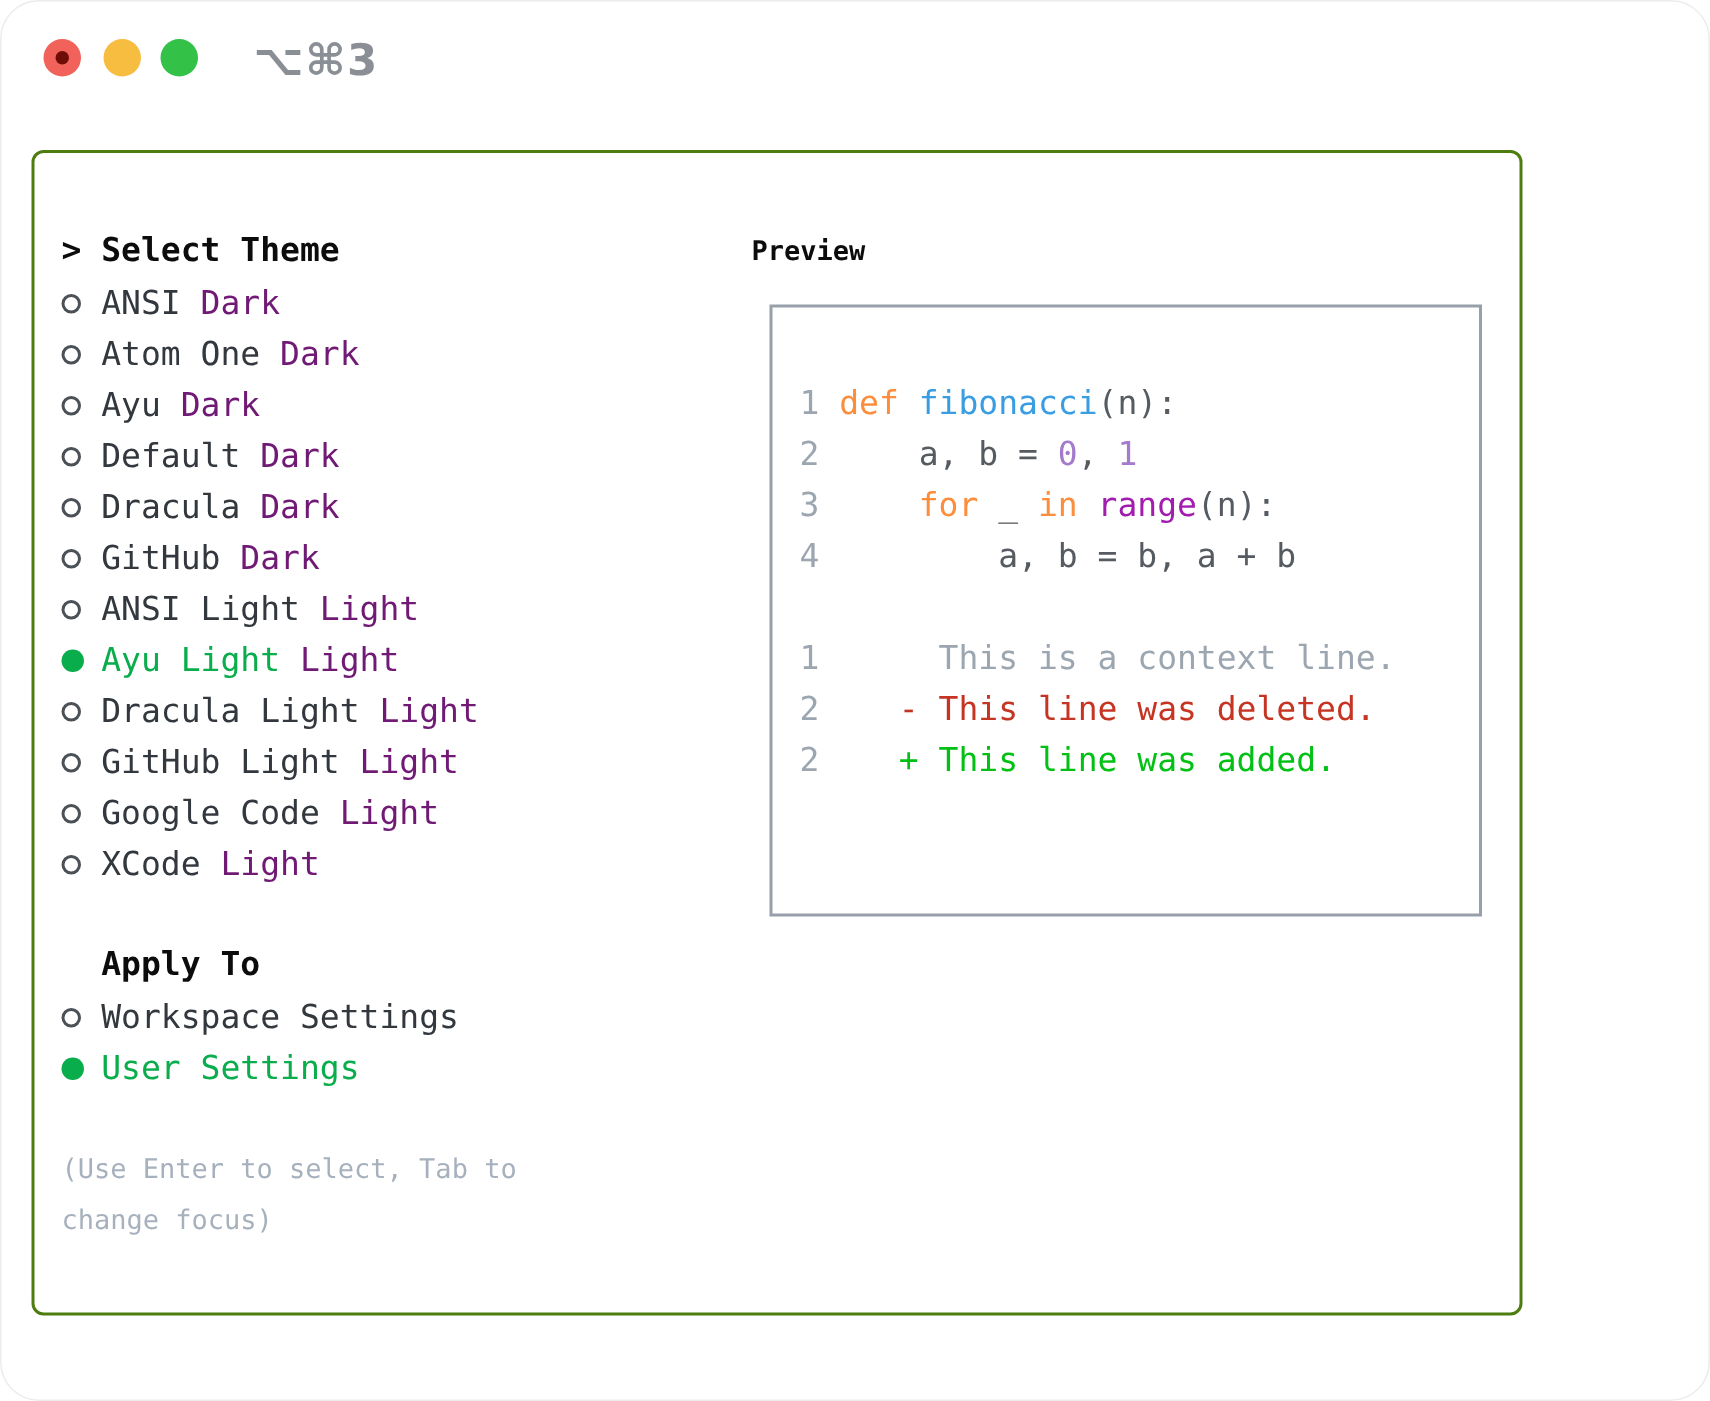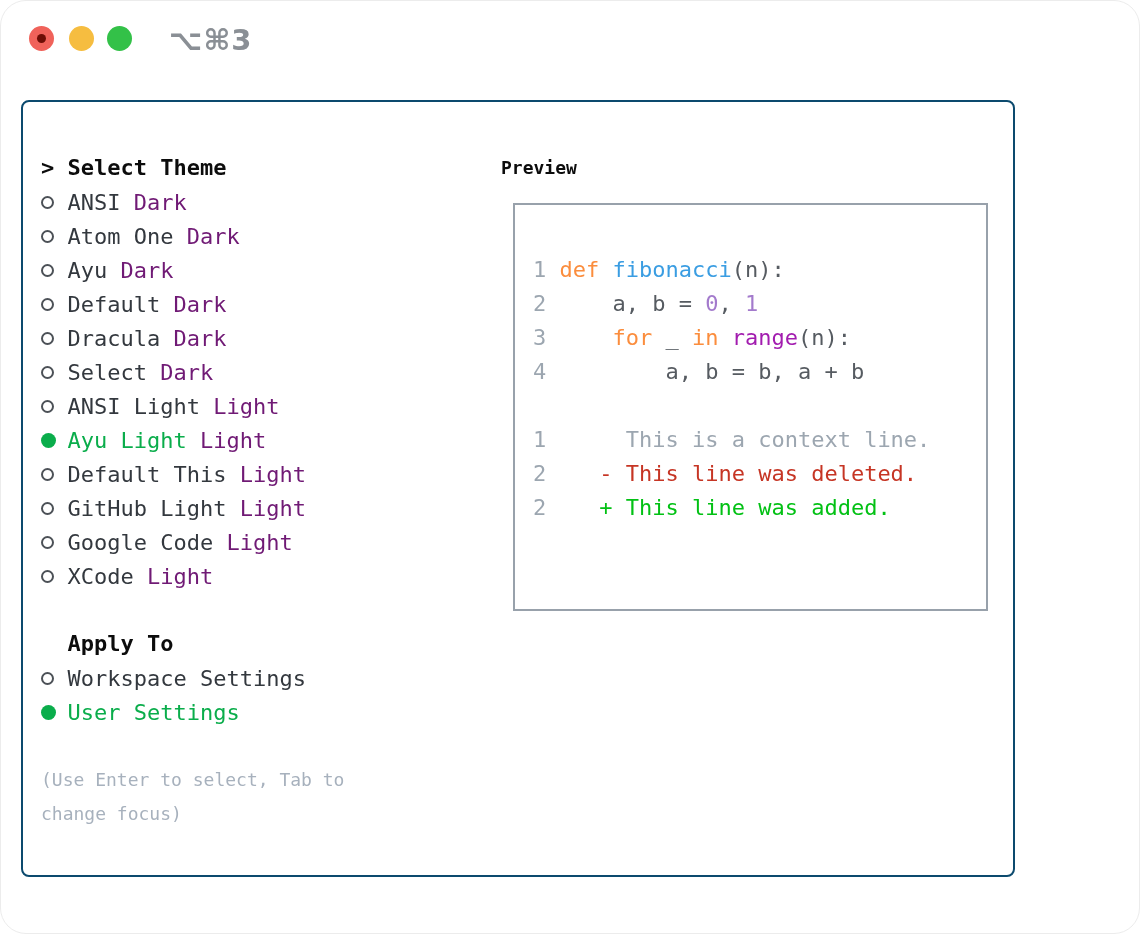--- a/index.html
+++ b/index.html
@@ -14,21 +14,21 @@
   .light.red    { left:28px;  background:#f0625a; }
   .light.yellow { left:68px;  background:#f6bd40; }
   .light.green  { left:106px; background:#33c148; }
   .light.red .dot { position:absolute; left:8px; top:8px; width:9px; height:9px;
                     border-radius:50%; background:#6e0d05; }
   .hotkey { position:absolute; left:168px; top:22px; font-size:29px; font-weight:bold;
             color:#8a8f95; font-family:"DejaVu Sans", sans-serif; letter-spacing:1px; }
 
   
   .panel { position:absolute; left:20px; top:99px; width:994px; height:777px;
-           border:2px solid #0c4a6e; border-radius:8px; background:#fff; }
+           border:2px solid #4d7c0f; border-radius:8px; background:#fff; }
 
   
   .left-col { position:absolute; left:18px; top:49px; }
   .sel-title { font-size:22px; line-height:34px; font-weight:bold; color:#0c0c0c; white-space:pre; }
   .trow { display:flex; align-items:center; height:34px; font-size:22px; cursor:default; }
   .marker { width:26.5px; display:flex; align-items:center; }
   .ring { width:13px; height:13px; border:2px solid #4c5157; border-radius:50%; }
   .dotfill { width:15px; height:15px; border-radius:50%; background:#0aad4b; }
   .tname { color:#33383e; white-space:pre; }
   .trow.selected .tname { color:#0aad4b; }
@@ -106,42 +106,42 @@
         <span class="marker">
             <span class="ring"></span>
           </span>
         <span class="tname">Dracula</span>
         <span class="tvariant">Dark</span>
       </div>
       <div class="trow">
         <span class="marker">
             <span class="ring"></span>
           </span>
-        <span class="tname">Select</span>
+        <span class="tname">GitHub</span>
         <span class="tvariant">Dark</span>
       </div>
       <div class="trow">
         <span class="marker">
             <span class="ring"></span>
           </span>
         <span class="tname">ANSI Light</span>
         <span class="tvariant">Light</span>
       </div>
       <div class="trow selected">
         <span class="marker">
             <span class="dotfill"></span>
           </span>
         <span class="tname">Ayu Light</span>
         <span class="tvariant">Light</span>
       </div>
       <div class="trow">
         <span class="marker">
             <span class="ring"></span>
           </span>
-        <span class="tname">Default This</span>
+        <span class="tname">Dracula Light</span>
         <span class="tvariant">Light</span>
       </div>
       <div class="trow">
         <span class="marker">
             <span class="ring"></span>
           </span>
         <span class="tname">GitHub Light</span>
         <span class="tvariant">Light</span>
       </div>
       <div class="trow">

